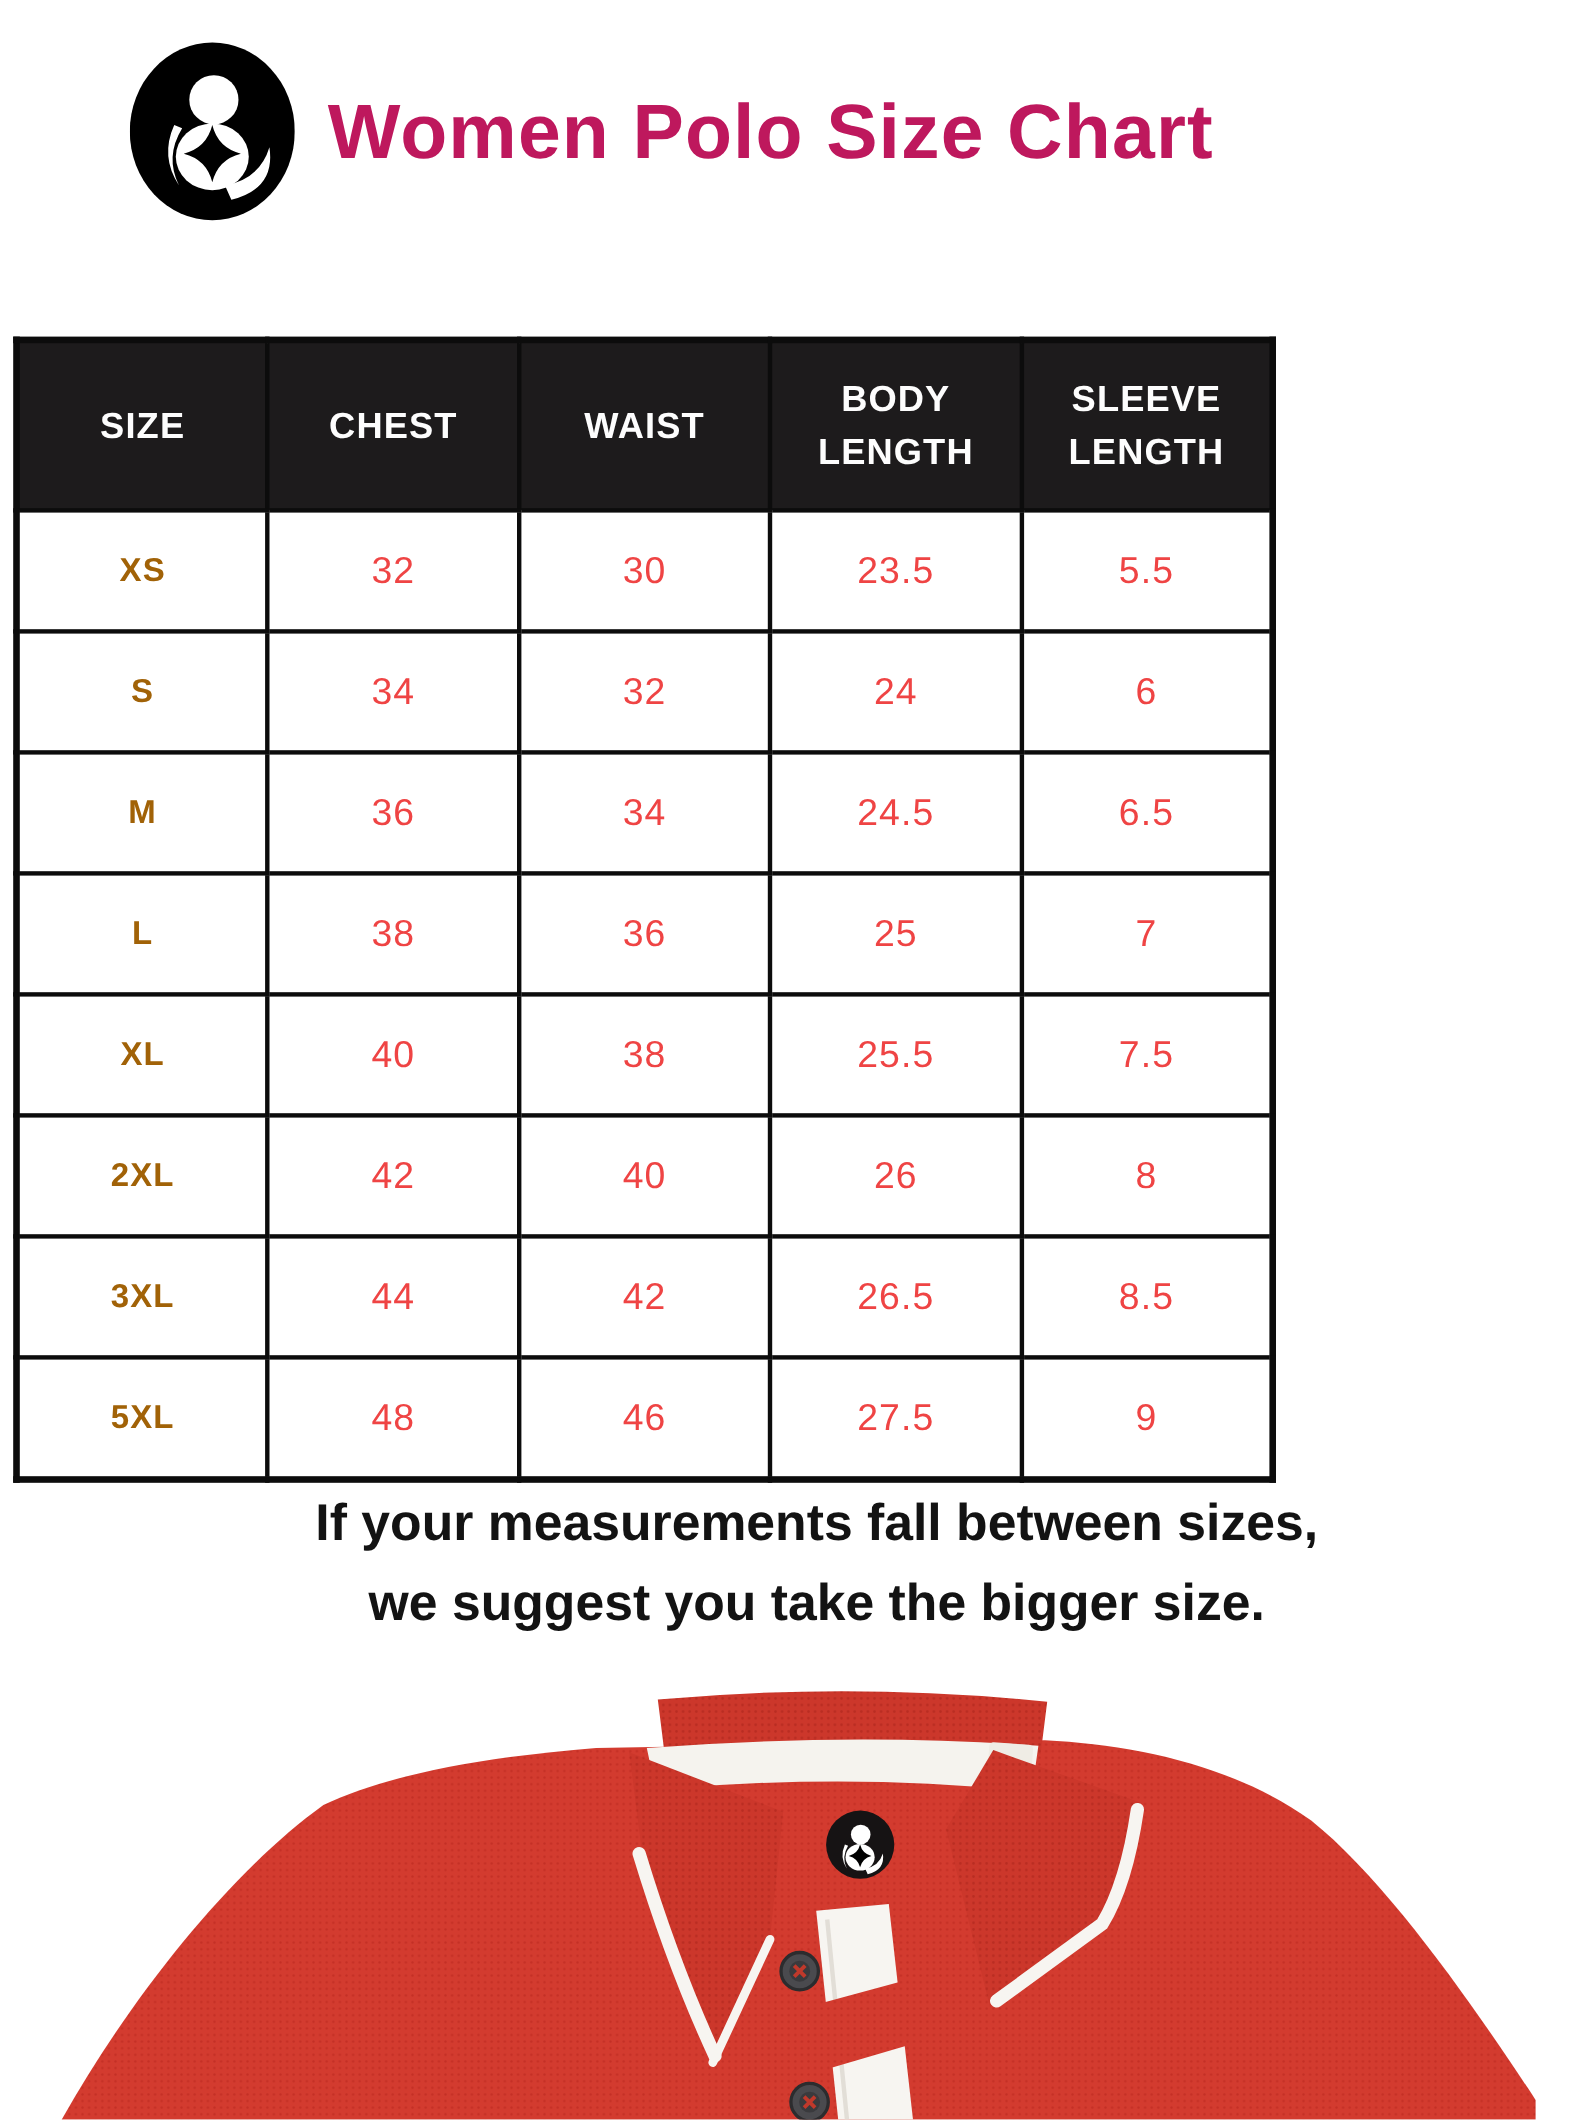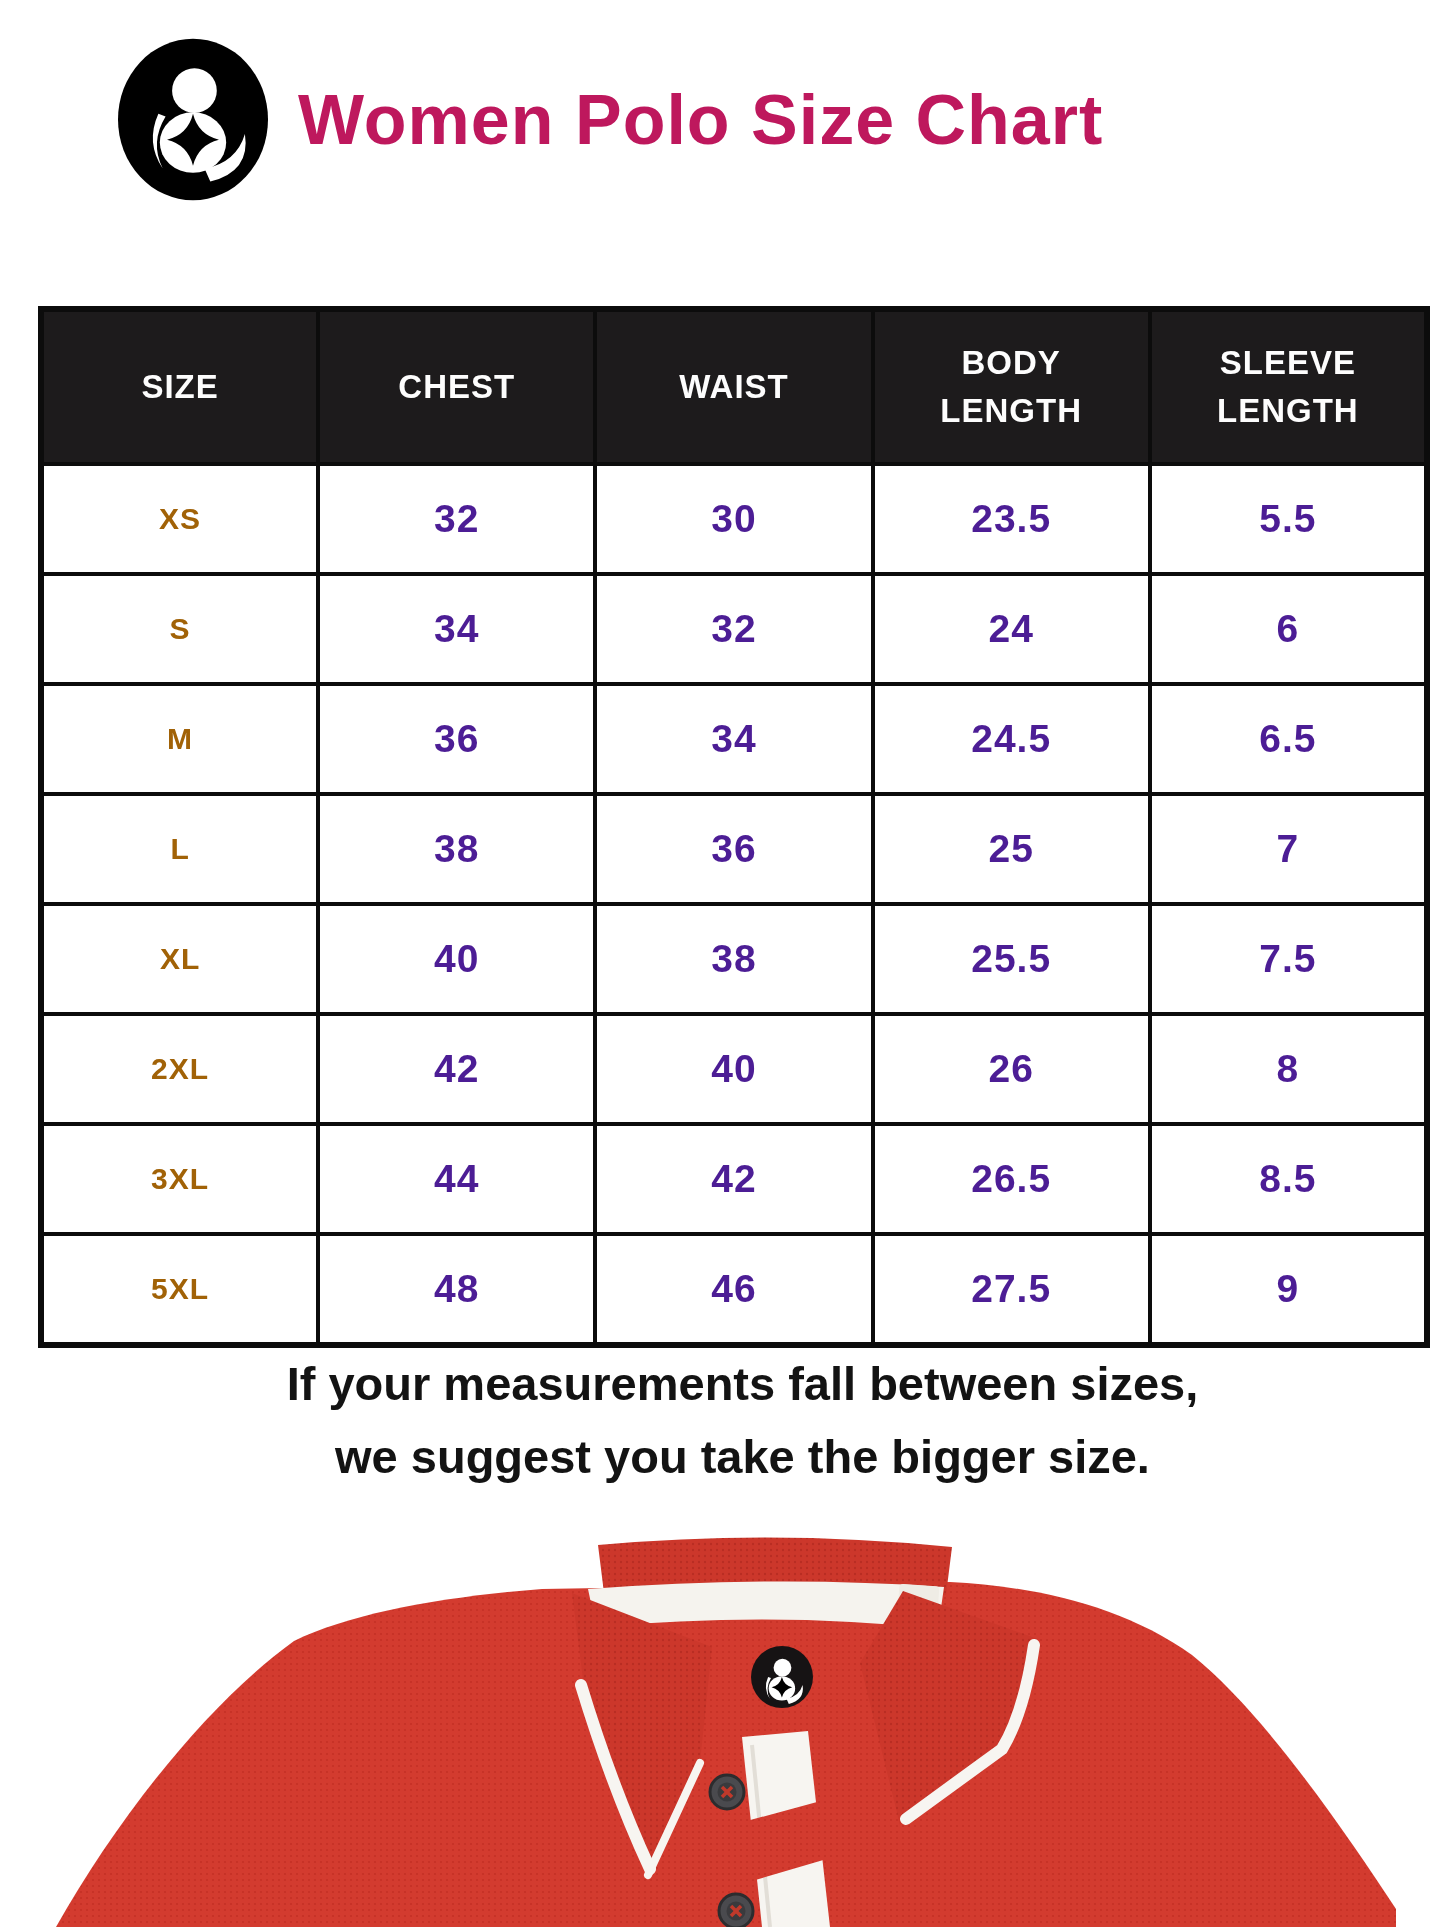--- a/index.html
+++ b/index.html
@@ -5,29 +5,29 @@
   html,body{margin:0;padding:0;background:#ffffff;}
   body{width:1445px;height:1927px;position:relative;overflow:hidden;
        font-family:"Liberation Sans","DejaVu Sans",sans-serif;color:#111;}
 
   
   .brand-header{position:absolute;top:38px;left:118px;display:flex;align-items:center;gap:30px;}
   .brand-logo{width:150px;height:163px;flex:0 0 auto;}
   .page-title{font-size:70px;font-weight:800;letter-spacing:1px;color:#be185d;white-space:nowrap;}
 
   
-  .table-wrap{position:absolute;top:306px;left:38px;width:1392px;}
+  .table-wrap{position:absolute;top:306px;left:12px;width:1148px;}
   table.size-chart{width:100%;border-collapse:collapse;table-layout:fixed;
                    border:6px solid #0c0c0c;}
   table.size-chart th{background:#1d1b1c;color:#fdfdfd;height:150px;
                       font-size:33px;font-weight:700;letter-spacing:1px;line-height:1.45;
                       border:4px solid #0c0c0c;padding:0 38px;text-align:center;}
   table.size-chart td{height:104px;text-align:center;vertical-align:middle;
                       border:4px solid #0c0c0c;background:#fff;
-                      font-size:39px;font-weight:700;color:#4c1d95;letter-spacing:1px;}
+                      font-size:34px;font-weight:400;color:#ef4444;letter-spacing:1px;}
   table.size-chart td.size{font-weight:700;font-size:30px;color:#a16207;}
 
   
   .note{position:absolute;top:1348px;left:0;width:1445px;text-align:center;
         font-size:47px;font-weight:700;color:#131313;line-height:1.55;padding-left:20px;}
 
   
   .polo-photo{position:absolute;left:0;bottom:0;width:1445px;height:392px;display:block;}
 </style>
 </head>

